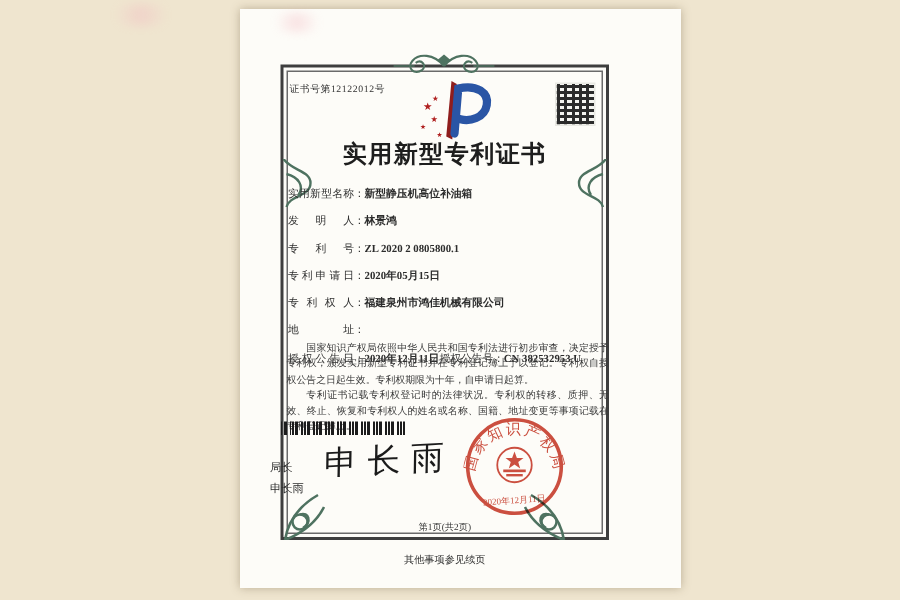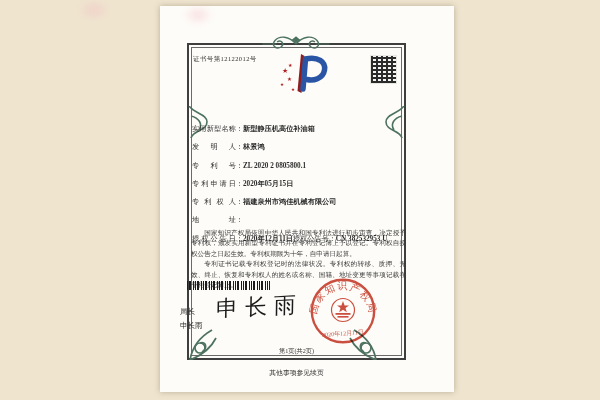--- a/index.html
+++ b/index.html
@@ -93,20 +93,21 @@
       <path d="M29 36 L 31.5 6 C 44 3, 52 9, 50.5 17 C 49 26, 39 28, 33 26.5" fill="none" stroke="#2a55a5" stroke-width="5.5" stroke-linecap="round"></path>
       <text x="8" y="20" font-size="7" fill="#b02020">★</text>
       <text x="14" y="14" font-size="5" fill="#b02020">★</text>
       <text x="13" y="28" font-size="5.5" fill="#b02020">★</text>
       <text x="6" y="33" font-size="4.5" fill="#b02020">★</text>
       <text x="17" y="38" font-size="4.5" fill="#b02020">★</text>
     </svg>
 
     <div class="qr"></div>
 
+    <div class="title">实用新型专利证书</div>
 
     <div class="fields">
       <div class="frow">
         <span class="flabel">实用新型名称</span>
           <span class="fcolon">：</span>
         <span class="fvalue">新型静压机高位补油箱</span>
       </div>
       <div class="frow">
         <span class="flabel">发明人</span>
           <span class="fcolon">：</span>

